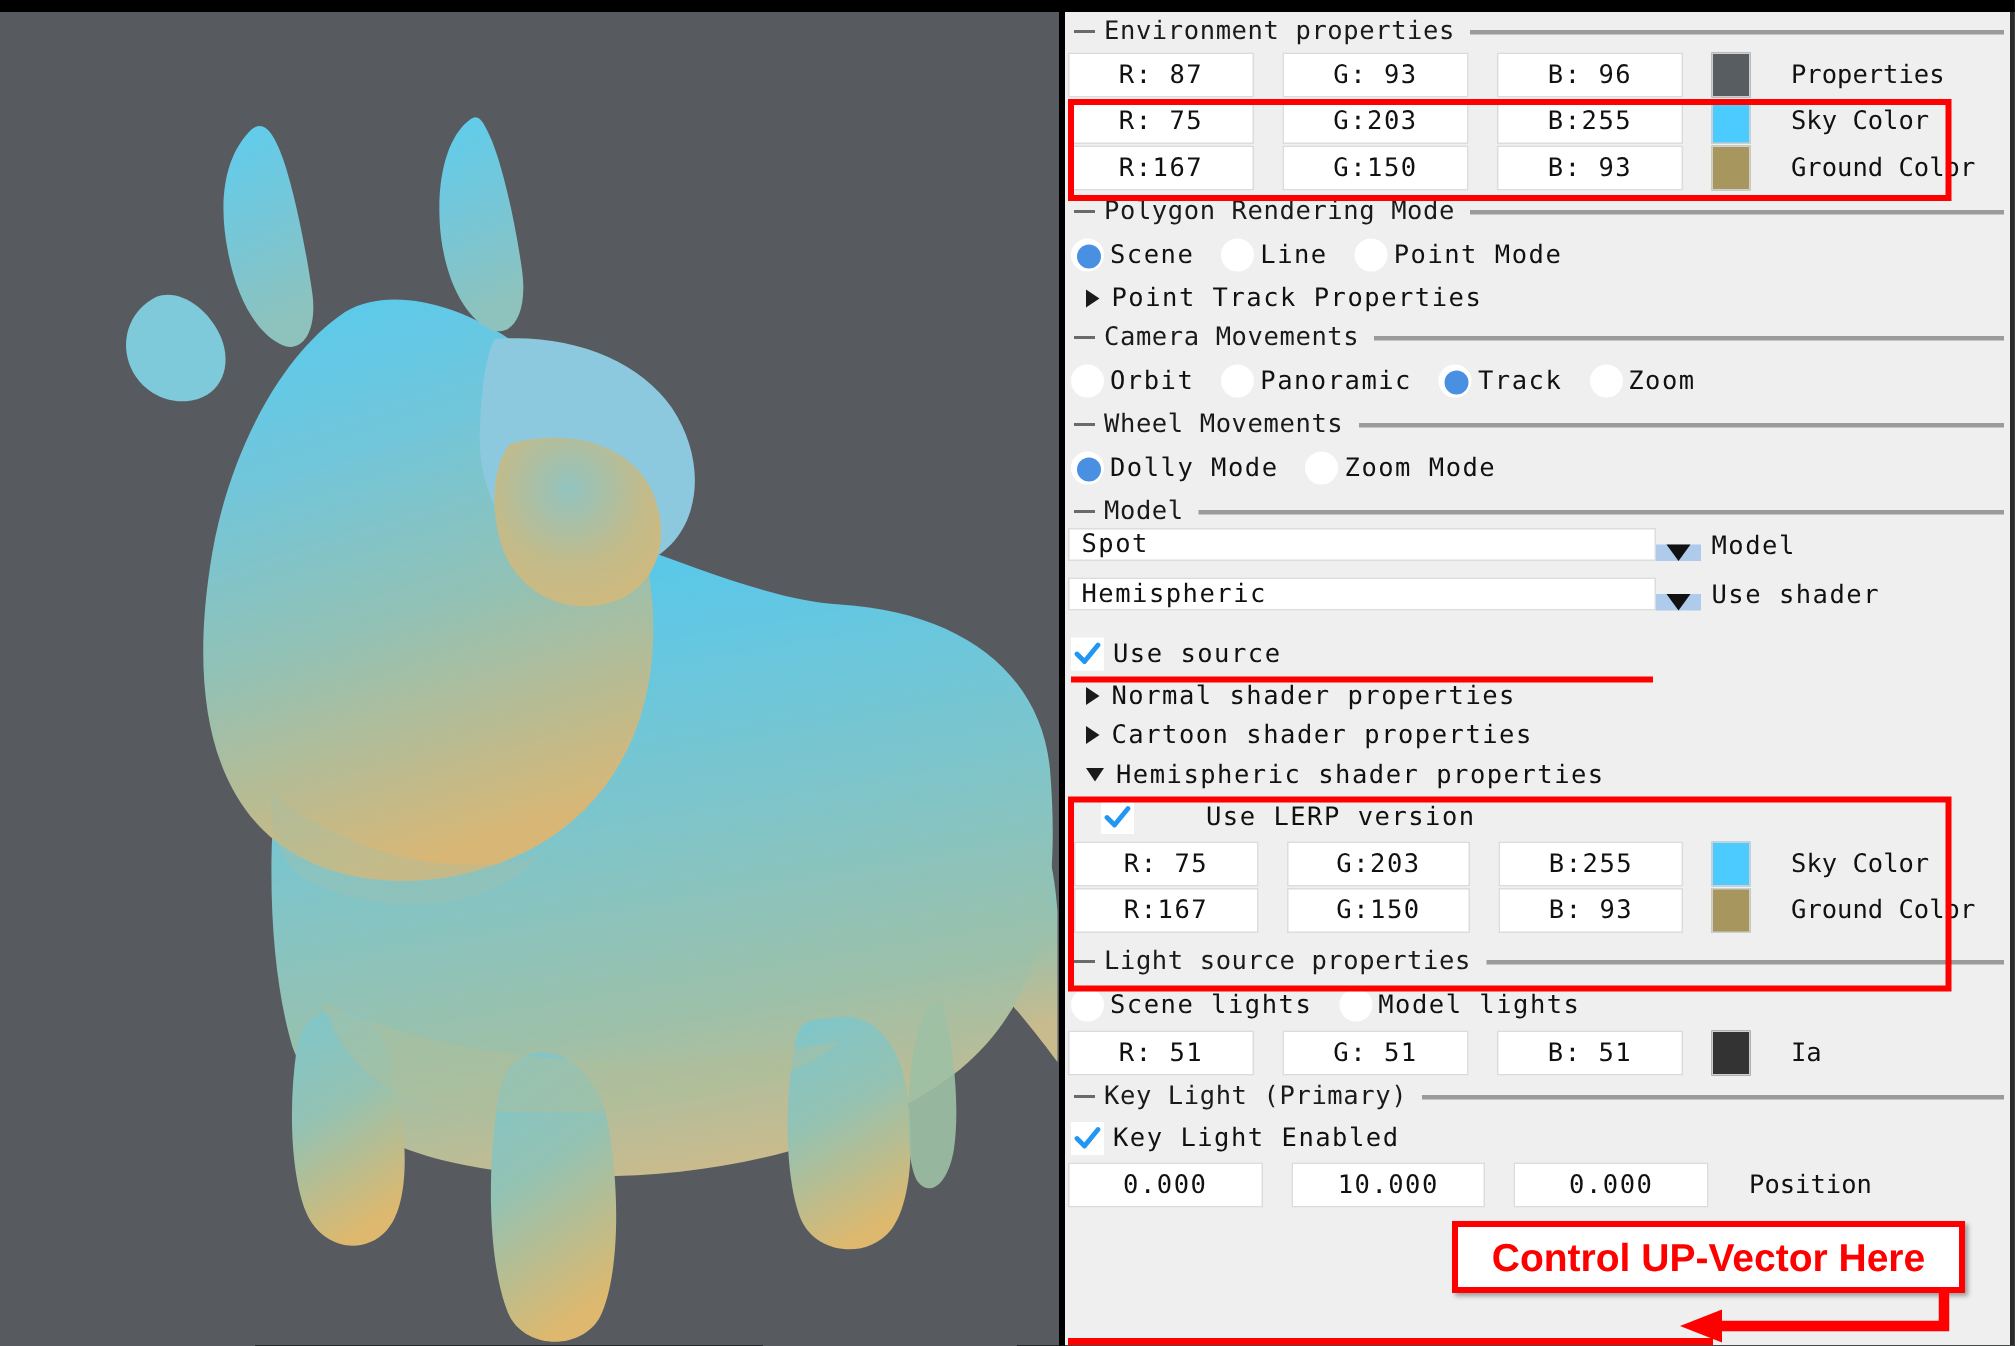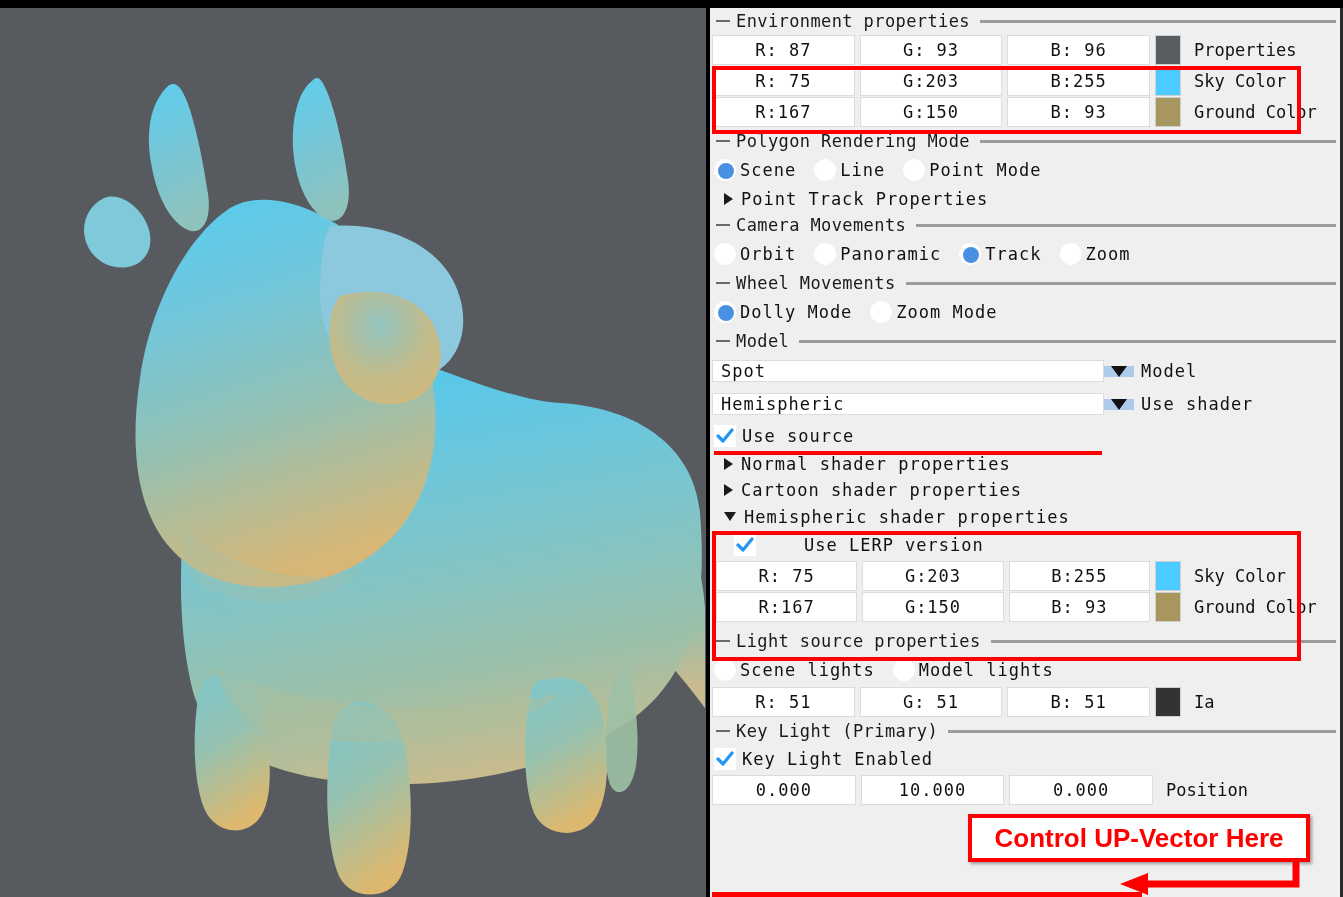--- a/index.html
+++ b/index.html
@@ -53,21 +53,21 @@
   .sect-head .rule {
     flex: 1 1 auto; height: 3px; background: #9b9b9b;
     margin-left: 10px; min-width: 4px;
   }
 
   
   .fieldrow {
     display: flex; align-items: stretch;
     height: 30px; margin: 1px 0;
     padding: 0 2px;
-    gap: 5px;
+    gap: 19px;
   }
   .vbox {
     background: #fff;
     border: 1px solid #dcdcdc;
     display: flex; align-items: center; justify-content: center;
     font-size: 17px; color: #111;
     letter-spacing: 1px;
     flex: 1 1 0;
     min-width: 0;
   }
@@ -117,21 +117,21 @@
     margin-right:8px; flex:0 0 auto;
   }
   .exprow .arrow-d {
     width:0;height:0;border-top:9px solid #1a1a1a;
     border-left:6px solid transparent;border-right:6px solid transparent;
     margin-right:8px; flex:0 0 auto;
   }
   .exprow .elabel { font-size:17px; letter-spacing:1px; white-space:nowrap; }
 
   
-  .comborow { display:flex; align-items:center; height:32px; margin:1px 0; padding:13px 2px; }
+  .comborow { display:flex; align-items:flex-end; height:32px; margin:1px 0; padding:13px 2px; }
   .combo {
     flex: 0 0 392px; background:#fff; border:1px solid #dcdcdc;
     display:flex; align-items:center; padding-left:8px;
     font-size:17px; letter-spacing:1px; position: relative;
   }
   .combo-arrow {
     flex: 0 0 30px; background:#aecbeb;
     display:flex; align-items:center; justify-content:center;
   }
   .combo-arrow .dn {

